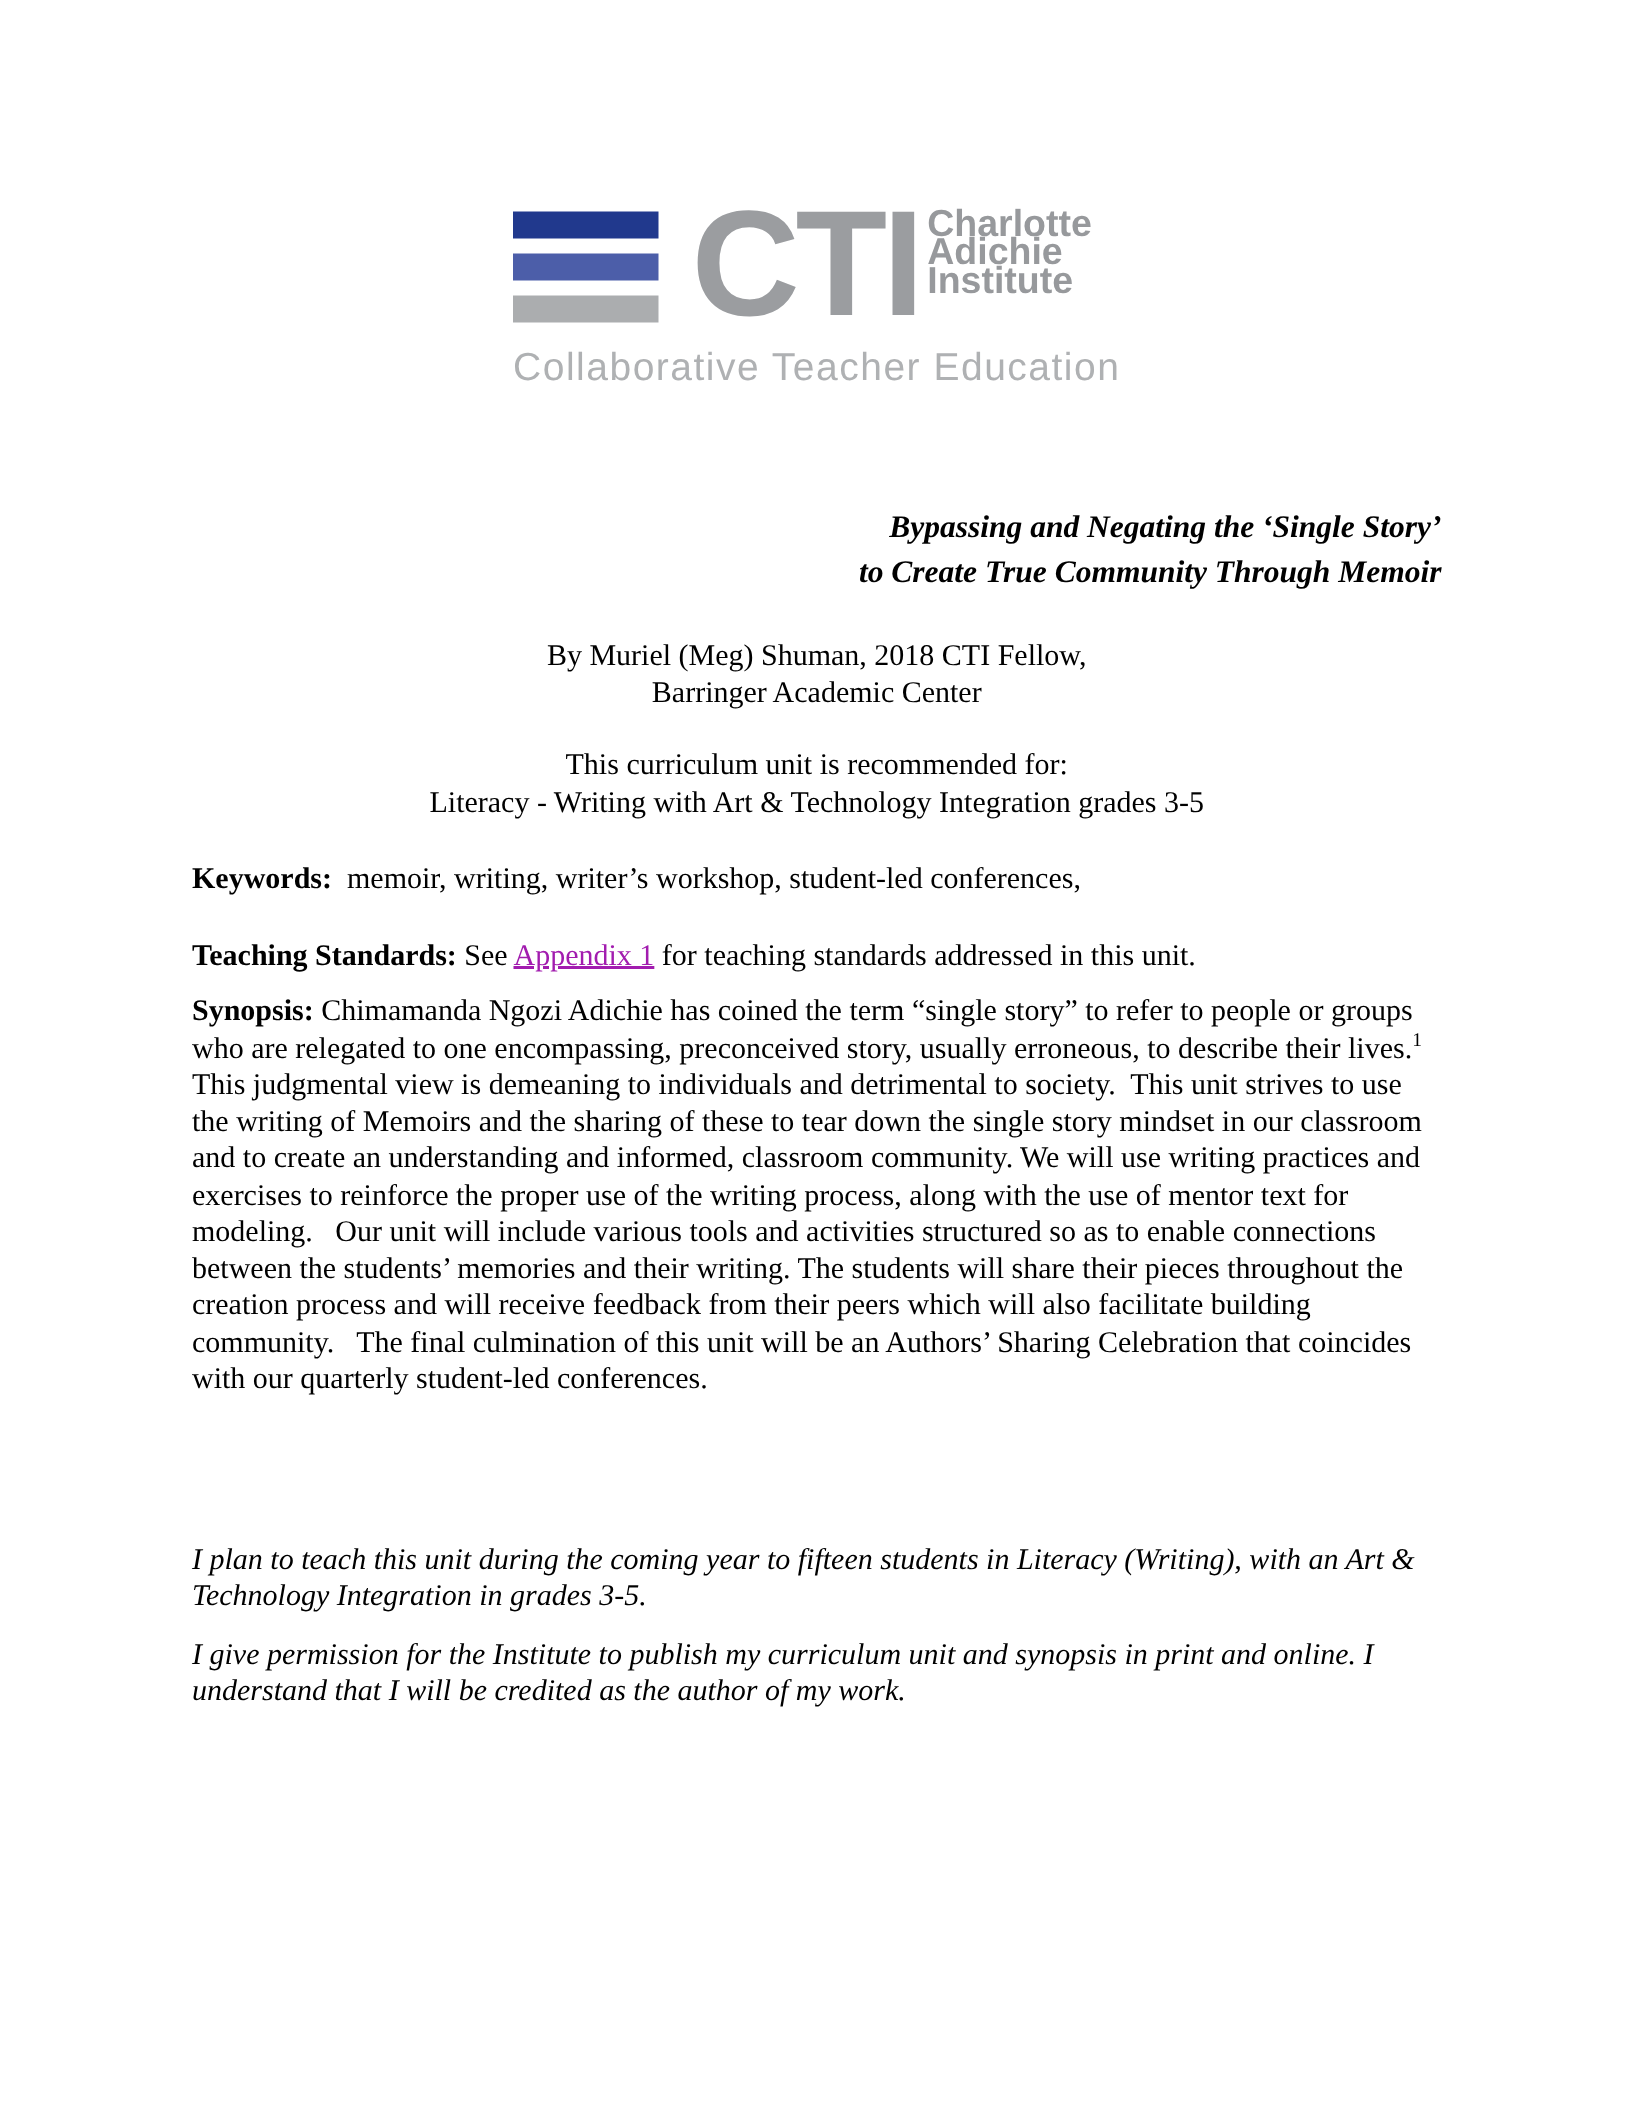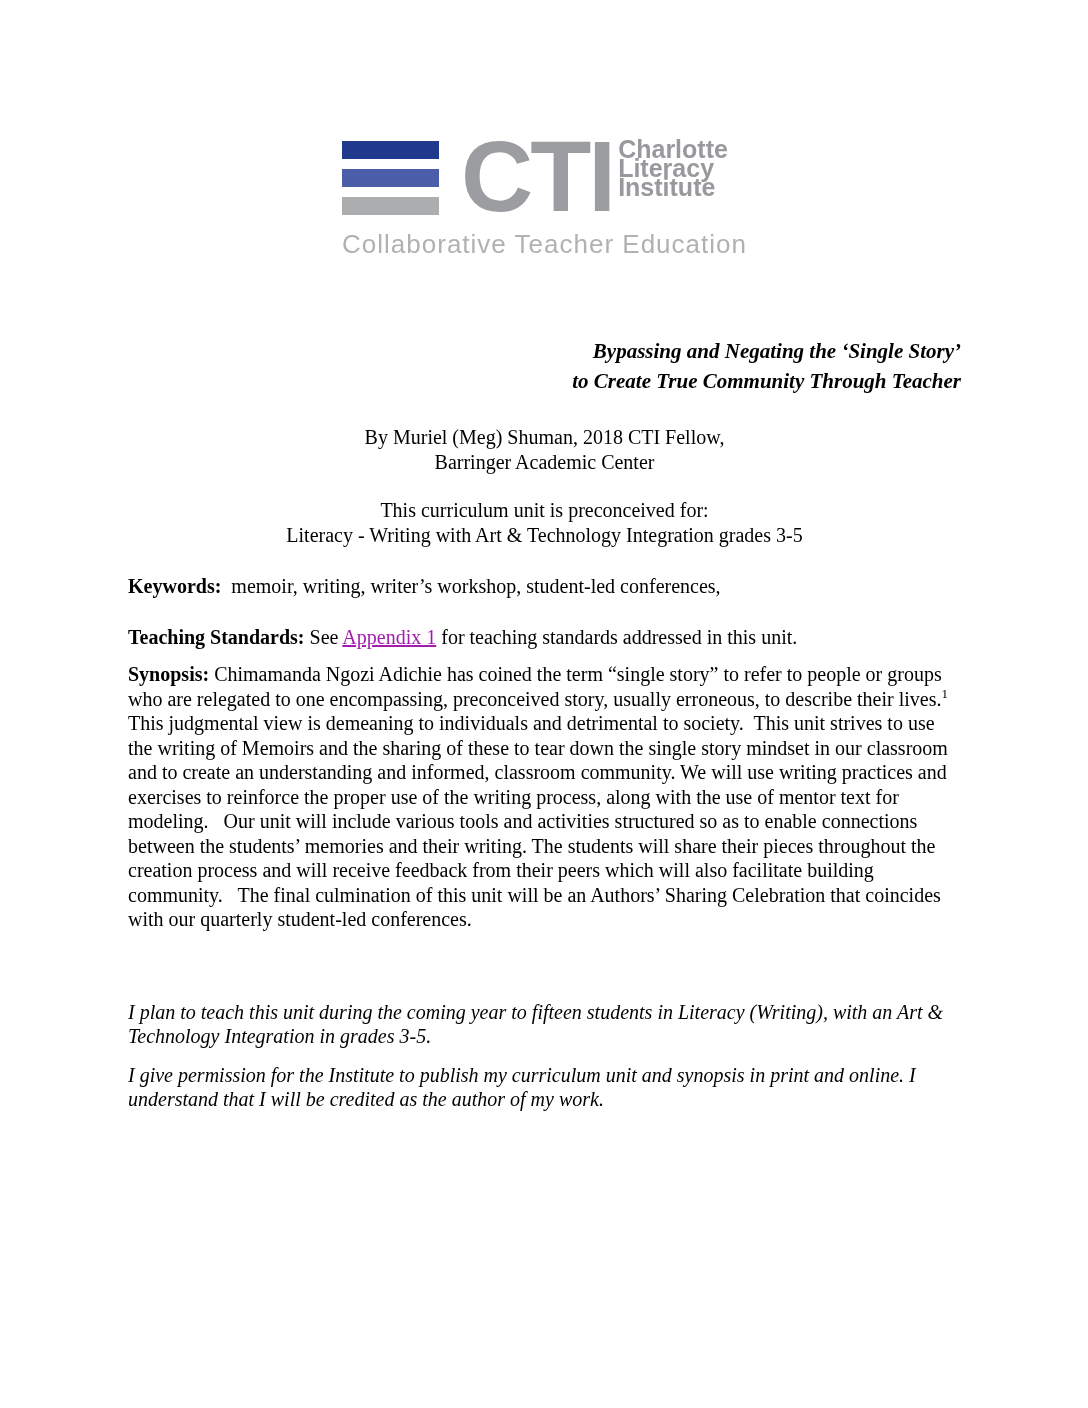--- a/index.html
+++ b/index.html
@@ -32,57 +32,57 @@
   .recommended { margin-top: 23px; text-align: center; line-height: 25px; }
   
   .para { white-space: pre-wrap; line-height: 24.5px; }
   .keywords { margin-top: 26px; }
   .standards { margin-top: 26px; }
   .synopsis { margin-top: 13px; }
   .bold { font-weight: bold; }
   a.applink { text-decoration: underline; cursor: pointer; }
   sup.fn { font-size: 13px; vertical-align: super; line-height: 0; }
   .statement { font-style: italic; line-height: 24.5px; }
-  .plan { margin-top: 68px; }
+  .plan { margin-top: 96px; }
   .permission { margin-top: 14px; }
 </style>
 </head>
 <body>
 
 <div class="page">
 
   <div class="logo">
     <div class="logo-top">
       <div class="bars">
         <div class="bar" style="background: rgb(33, 57, 141);"></div>
         <div class="bar" style="background: rgb(76, 94, 169);"></div>
         <div class="bar" style="background: rgb(171, 173, 175);"></div>
       </div>
       <div class="cti">CTI</div>
       <div class="name">
         <div>Charlotte</div>
-        <div>Literacy</div>
+        <div>Adichie</div>
         <div>Institute</div>
       </div>
     </div>
     <div class="tagline">Collaborative Teacher Education</div>
   </div>
 
   <div class="title">
     <div>Bypassing and Negating the ‘Single Story’</div>
-    <div>to Create True Community Through Teacher</div>
+    <div>to Create True Community Through Memoir</div>
   </div>
 
   <div class="byline">
     <div>By Muriel (Meg) Shuman, 2018 CTI Fellow,</div>
     <div>Barringer Academic Center</div>
   </div>
 
   <div class="recommended">
-    <div>This curriculum unit is preconceived for:</div>
+    <div>This curriculum unit is recommended for:</div>
     <div>Literacy - Writing with Art &amp; Technology Integration grades 3-5</div>
   </div>
 
   <div class="para keywords"><span class="bold">Keywords:</span><span>  memoir, writing, writer’s workshop, student-led conferences,</span></div>
 
   <div class="para standards"><span class="bold">Teaching Standards:</span><span> See </span><a class="applink" style="color: #a21caf;">Appendix 1</a><span> for teaching standards addressed in this unit.</span></div>
 
   <div class="para synopsis"><span class="bold">Synopsis:</span><span> Chimamanda Ngozi Adichie has coined the term “single story” to refer to people or groups who are relegated to one encompassing, preconceived story, usually erroneous, to describe their lives.</span><sup class="fn">1</sup><span>  This judgmental view is demeaning to individuals and detrimental to society.  This unit strives to use the writing of Memoirs and the sharing of these to tear down the single story mindset in our classroom and to create an understanding and informed, classroom community. We will use writing practices and exercises to reinforce the proper use of the writing process, along with the use of mentor text for modeling.   Our unit will include various tools and activities structured so as to enable connections between the students’ memories and their writing. The students will share their pieces throughout the creation process and will receive feedback from their peers which will also facilitate building community.   The final culmination of this unit will be an Authors’ Sharing Celebration that coincides with our quarterly student-led conferences.</span></div>
 
   <div class="para statement plan">I plan to teach this unit during the coming year to fifteen students in Literacy (Writing), with an Art &amp; Technology Integration in grades 3-5.</div>

